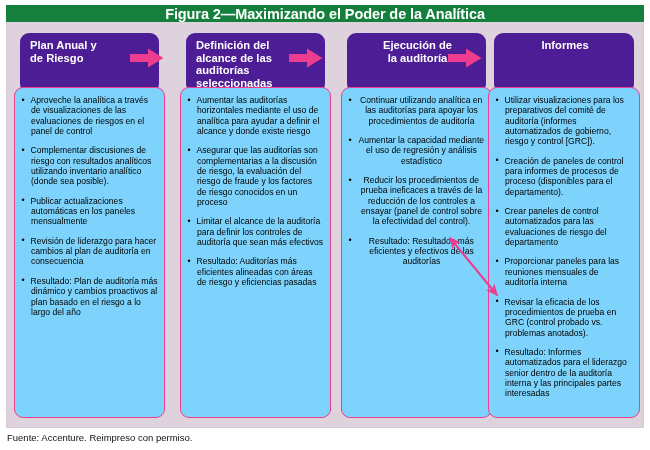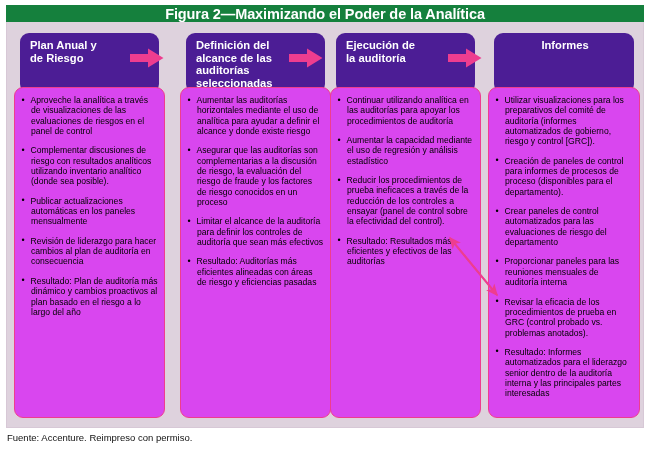--- a/index.html
+++ b/index.html
@@ -29,42 +29,42 @@
   .titlebar .t{
     color:#ffffff;font-weight:bold;font-size:14.5px;
     letter-spacing:-0.1px;white-space:nowrap;
   }
   
   .col{
     position:absolute;top:33px;width:151px;height:385px;
   }
   .col0{left:14px;}
   .col1{left:180px;}
-  .col2{left:330px;}
+  .col2{left:341px;text-align:center;}
   .col3{left:488px;padding-left:26px;}
 
   .col3{width:152px;}
 
   .head{
     position:absolute;left:6px;top:0;width:139px;height:60px;
     background:#4c1d95;
     border-radius:9px;
     box-sizing:border-box;
     padding:6px 8px 0 10px;
   }
   .col3 .head{width:140px;}
   .head .h{
     color:#ffffff;font-weight:bold;font-size:11.2px;line-height:12.6px;
     display:block;
   }
   .head.center .h{text-align:center;}
 
   .card{
     position:absolute;left:0;top:54px;width:151px;height:331px;
-    background:#d946ef;
+    background:#7dd3fc;
     border:1.6px solid #ee3d8f;
     border-radius:9px;
     box-sizing:border-box;
     padding:7px 6px 6px 7px;
     overflow:hidden;
   }
   .col3 .card{width:152px;}
 
   ul.bullets{
     list-style:none;margin:0;padding:0;

